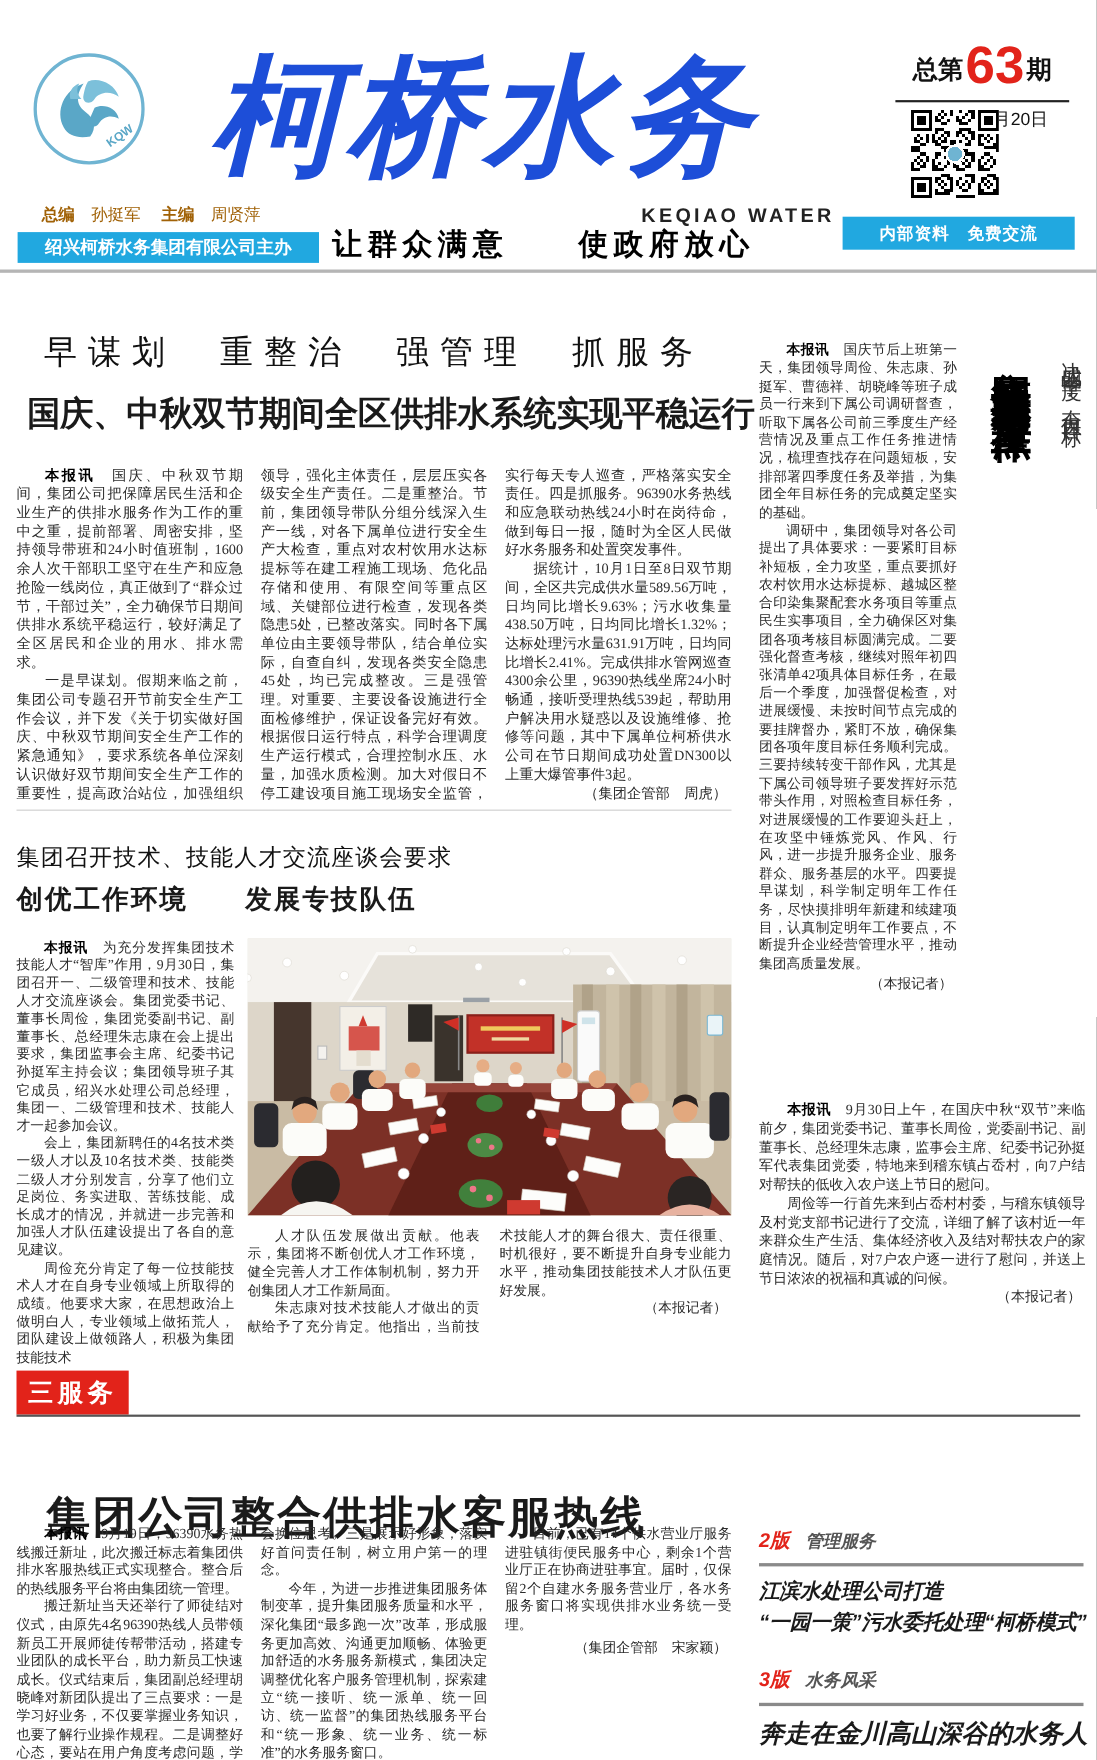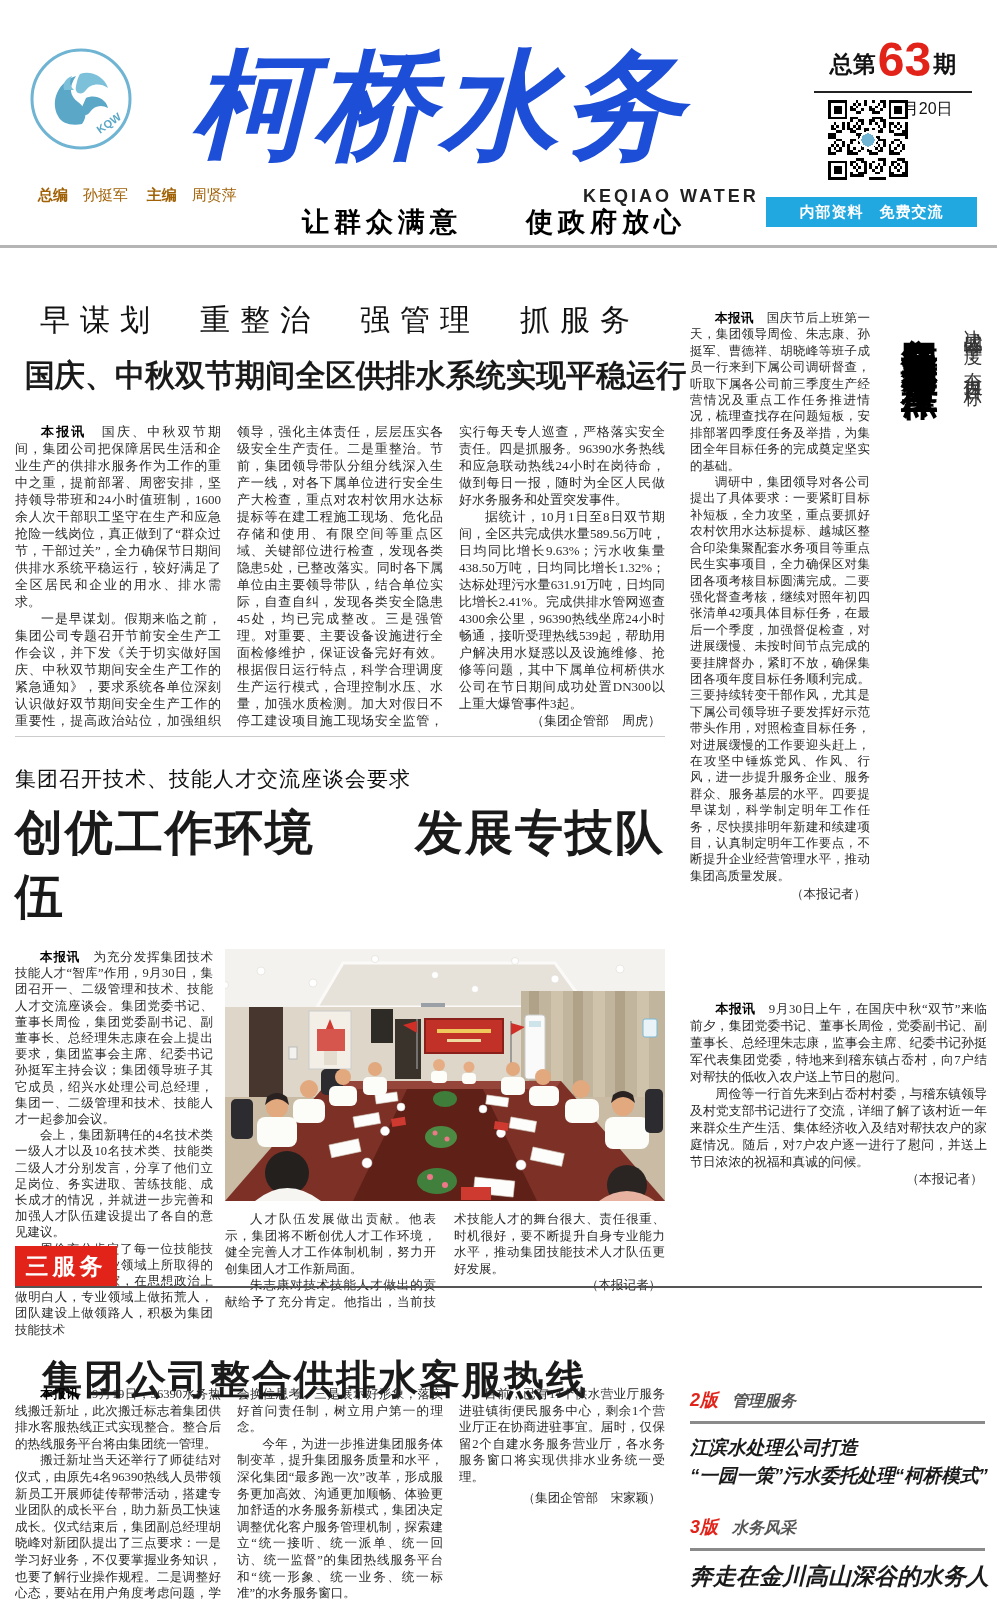--- a/index.html
+++ b/index.html
@@ -49,21 +49,21 @@
   .right-story{position:absolute;left:690px;top:310px;width:296px;height:594px;display:flex;gap:6px;}
   .right-body{flex:1;font-size:12.5px;line-height:16.4px;}
   .right-body .byline{font-size:12.5px;margin-top:2px;}
   .v-headline{writing-mode:vertical-rl;font-size:37px;font-weight:900;letter-spacing:3px;
     line-height:1;width:62px;height:100%;color:#000;}
   .v-kicker{writing-mode:vertical-rl;font-size:19px;letter-spacing:4px;width:42px;height:100%;
     color:#333;padding-top:4px;}
   
   .talent{position:absolute;left:15px;top:736px;width:650px;border-top:1px solid #ccc;padding-top:28px;}
   .talent-kicker{font-size:21px;color:#111;letter-spacing:1px;}
-  .talent-headline{font-size:48px;font-weight:900;margin-top:8px;letter-spacing:2px;}
+  .talent-headline{font-size:24px;font-weight:900;margin-top:8px;letter-spacing:2px;}
   .talent-row{display:flex;gap:12px;margin-top:20px;}
   .talent-left{width:198px;font-size:12.5px;line-height:16.2px;}
   .talent-right{width:440px;}
   .photo{width:440px;height:252px;display:block;}
   .talent-bottom{margin-top:10px;column-count:2;column-gap:18px;font-size:12.5px;line-height:16.6px;}
   .talent-bottom .byline{font-size:12.5px;}
   
   .visit{position:absolute;left:690px;top:980px;width:297px;}
   .visit-headline{font-size:29px;font-weight:900;line-height:1.3;letter-spacing:1px;}
   .visit-body{margin-top:20px;font-size:12.8px;line-height:17px;}
@@ -389,20 +389,21 @@
 
   <div class="editors">
     <b>总编</b>　<span>孙挺军</span>　
     <b>主编</b>　<span>周贤萍</span>
   </div>
 
   <div class="en-title">KEQIAO   WATER</div>
 
   <div class="badge-internal">内部资料　免费交流</div>
 
+  <div class="org-box">绍兴柯桥水务集团有限公司主办</div>
 
   <div class="slogan">让群众满意　　使政府放心</div>
 
   <div class="head-rule"></div>
 
   <section class="top-story">
     <div class="top-kicker">早谋划　重整治　强管理　抓服务</div>
     <h2 class="top-headline" style="margin:14px 0 0 0;">国庆、中秋双节期间全区供排水系统实现平稳运行</h2>
     <div class="top-body">
       <p class="para"><b class="lead">本报讯　</b>国庆、中秋双节期间，集团公司把保障居民生活和企业生产的供排水服务作为工作的重中之重，提前部署、周密安排，坚持领导带班和24小时值班制，1600余人次干部职工坚守在生产和应急抢险一线岗位，真正做到了“群众过节，干部过关”，全力确保节日期间供排水系统平稳运行，较好满足了全区居民和企业的用水、排水需求。</p>

